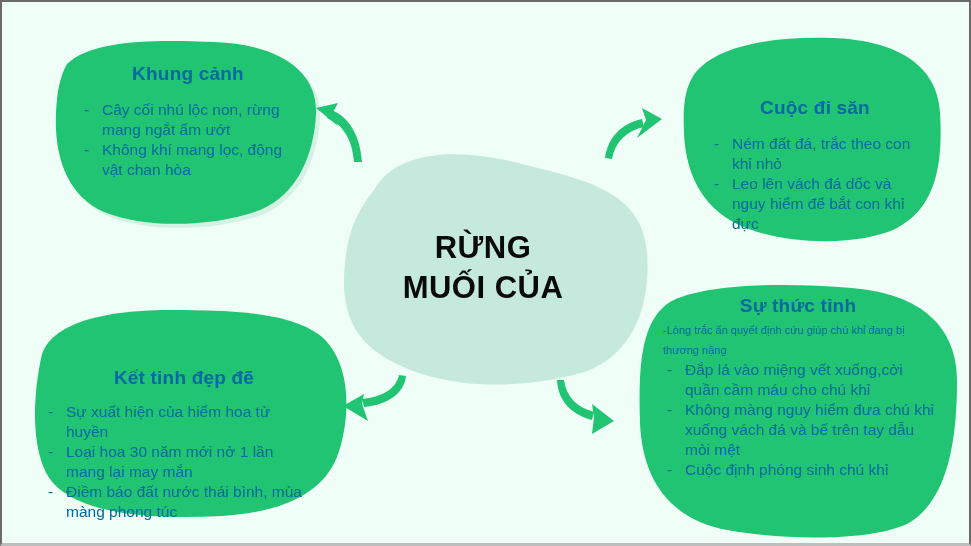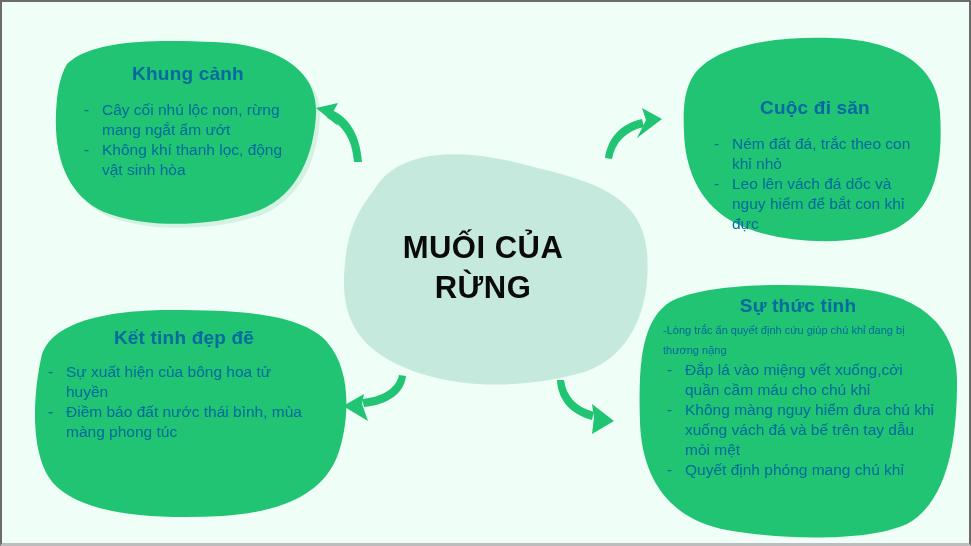--- a/index.html
+++ b/index.html
@@ -59,52 +59,52 @@
       <path d="M404,374 C402,392 385,403 362,405 L360,397 C380,395 394,387 397,373 Z"></path>
       <path d="M341,404 L362,392 L360,402 L366,419 Z"></path>
     </g>
     <g fill="#20c472">
       <path d="M555,378 C556,398 568,412 590,418 L592,410 C574,405 564,394 562,378 Z"></path>
       <path d="M612,419 L590,402 L592,415 L590,432 Z"></path>
     </g>
   </svg>
 
   <div class="center-title">
+    <div>RỪNG</div>
     <div>MUỐI CỦA</div>
-    <div>RỪNG</div>
   </div>
 
   <div class="box" style="left:78px; top:60px; width:220px;">
     <div class="title" style="text-align:center; margin-left:-4px;">Khung cảnh</div>
     <ul style="margin-top:14px;">
       <li><span class="dash">-</span><span>Cây cối nhú lộc non, rừng mang ngắt ẩm ướt</span></li>
-      <li><span class="dash">-</span><span>Không khí thanh lọc, động vật sinh hòa</span></li>
+      <li><span class="dash">-</span><span>Không khí mang lọc, động vật chan hòa</span></li>
     </ul>
   </div>
 
   <div class="box" style="left:708px; top:50px; width:210px;margin-top:44px;">
     <div class="title">Cuộc đi săn</div>
     <ul style="margin-top:14px;">
       <li><span class="dash">-</span><span>Ném đất đá, trắc theo con khỉ nhỏ</span></li>
       <li><span class="dash">-</span><span>Leo lên vách đá dốc và nguy hiểm để bắt con khỉ đực</span></li>
     </ul>
   </div>
 
   <div class="box" style="left:42px; top:324px; width:270px;">
-    <div class="title" style="margin-left:10px;">Kết tinh đẹp đẽ</div>
+    <div class="title" style="margin-left:10px;margin-top:40px;">Kết tinh đẹp đẽ</div>
     <ul style="margin-top:12px;">
-      <li><span class="dash">-</span><span>Sự xuất hiện của bông hoa tử huyền</span></li>
-      <li><span class="dash">-</span></li>
+      <li><span class="dash">-</span><span>Sự xuất hiện của hiểm hoa tử huyền</span></li>
+      <li><span class="dash">-</span><span>Loại hoa 30 năm mới nở 1 lần mang lại may mắn</span></li>
       <li><span class="dash">-</span><span>Điềm báo đất nước thái bình, mùa màng phong túc</span></li>
     </ul>
   </div>
 
   <div class="box" style="left:661px; top:292px; width:276px;">
     <div class="title" style="margin-left:-6px;">Sự thức tỉnh</div>
     <div class="lead">-Lòng trắc ẩn quyết định cứu giúp chú khỉ đang bị thương nặng</div>
     <ul style="margin-top:0;">
       <li><span class="dash">-</span><span>Đắp lá vào miệng vết xuống,cởi quần cầm máu cho chú khỉ</span></li>
       <li><span class="dash">-</span><span>Không màng nguy hiểm đưa chú khỉ xuống vách đá và bế trên tay dẫu mỏi mệt</span></li>
-      <li><span class="dash">-</span><span>Quyết định phóng mang chú khỉ</span></li>
+      <li><span class="dash">-</span><span>Cuộc định phóng sinh chú khỉ</span></li>
     </ul>
   </div>
 
 </div>
 
 </body></html>

